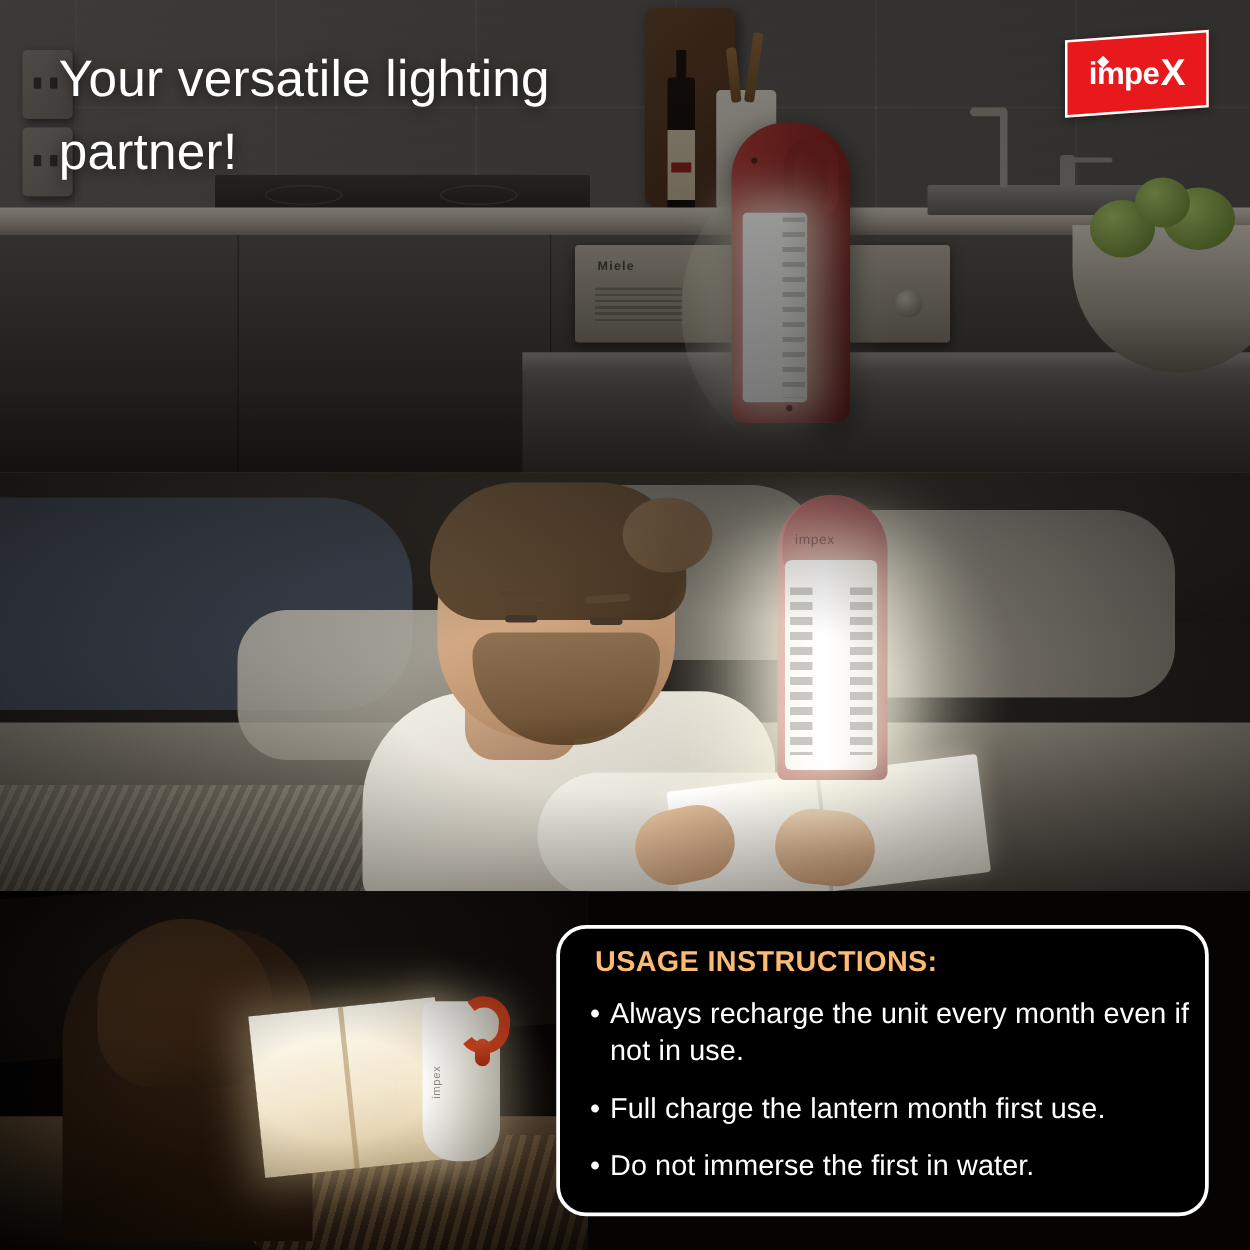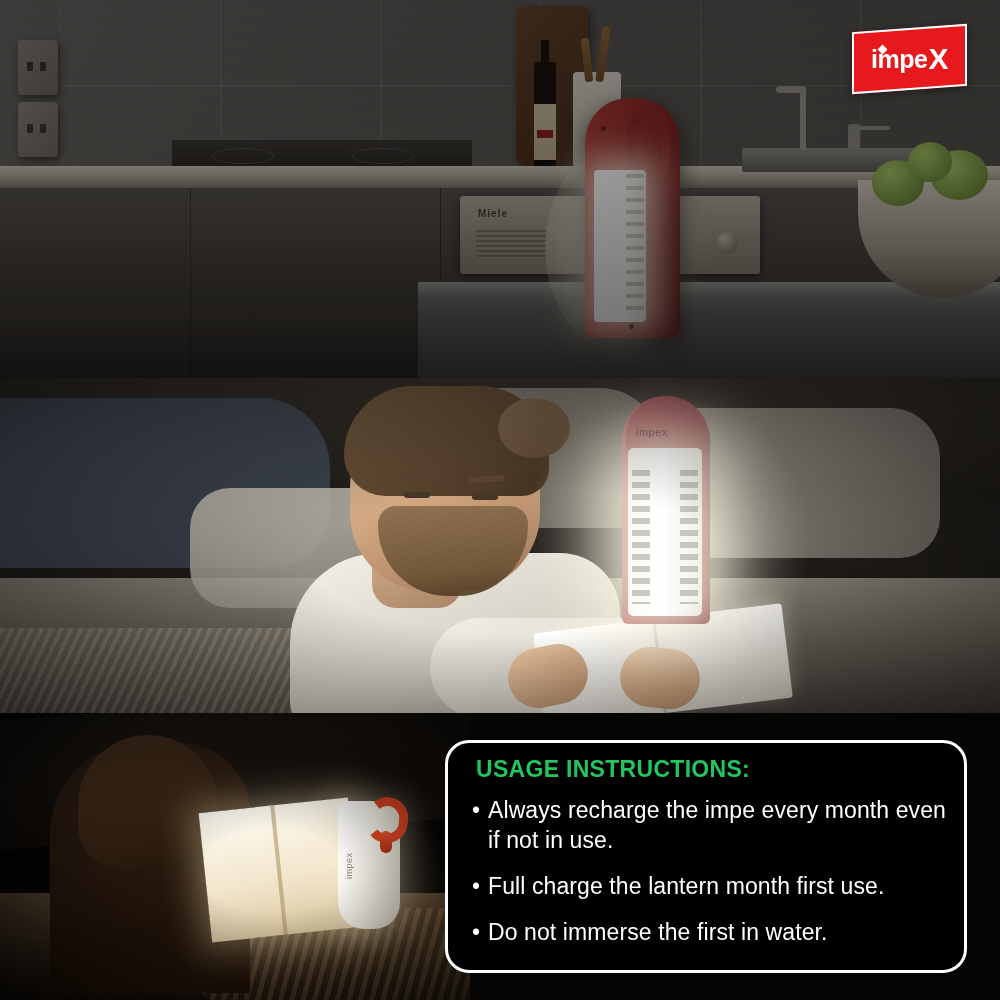--- a/index.html
+++ b/index.html
@@ -172,21 +172,21 @@
     transform-origin:left top;letter-spacing:.5px;}
   .c-lbtn{position:absolute;left:42px;top:30px;width:12px;height:22px;border-radius:6px;
     background:linear-gradient(180deg,#e2512c,#a8300f);}
   .c-glow{position:absolute;left:150px;top:60px;width:320px;height:220px;border-radius:50%;
     background:radial-gradient(ellipse,rgba(255,228,170,.30),rgba(255,228,170,0) 65%);}
   .p3-vig{position:absolute;left:0;top:0;width:470px;height:287px;pointer-events:none;
     background:radial-gradient(ellipse at 58% 55%,rgba(0,0,0,0) 18%,rgba(0,0,0,.80) 92%);}
 
   .instructions{position:absolute;left:445px;top:740px;width:522px;height:233px;
     border:3px solid #ffffff;border-radius:24px;box-sizing:border-box;background:#000;}
-  .ins-title{position:absolute;left:28px;top:13px;color:#22c55e;font-size:23px;font-weight:bold;letter-spacing:.3px;}
+  .ins-title{position:absolute;left:28px;top:13px;color:#fdba74;font-size:23px;font-weight:bold;letter-spacing:.3px;}
   .ins-list{position:absolute;left:24px;top:53px;width:480px;}
   .ins-item{display:flex;color:#fff;font-size:23px;line-height:1.30;margin-bottom:16px;letter-spacing:.1px;}
   .ins-bullet{flex:0 0 auto;width:16px;}
   .ins-text{flex:1 1 auto;}
 </style>
 </head>
 <body>
 
 <div class="stage">
 
@@ -261,20 +261,21 @@
       <div class="l1-handle"></div>
       <div class="l1-panel">
         <div class="l1-leds"></div>
       </div>
       <div class="l1-screw" style="left:16px;top:28px"></div>
       <div class="l1-screw" style="left:44px;top:226px"></div>
     </div>
 
     <div class="p1-dark"></div>
 
+    <div class="headline">Your versatile lighting partner!</div>
 
     <div class="logo">
       <div class="logo-dot"></div>
       <div class="logo-txt">
         <span>impe</span>
           <span class="logo-x">X</span>
       </div>
     </div>
   </div>
 
@@ -337,21 +338,21 @@
       </div>
       <div class="p3-vig"></div>
     </div>
   </div>
 
   <div class="instructions">
     <div class="ins-title">USAGE INSTRUCTIONS:</div>
     <div class="ins-list">
       <div class="ins-item">
         <span class="ins-bullet">•</span>
-        <span class="ins-text">Always recharge the impe every month even if not in use.</span>
+        <span class="ins-text">Always recharge the unit every month even if not in use.</span>
       </div>
       <div class="ins-item">
         <span class="ins-bullet">•</span>
         <span class="ins-text">Full charge the lantern month first use.</span>
       </div>
       <div class="ins-item">
         <span class="ins-bullet">•</span>
         <span class="ins-text">Do not immerse the first in water.</span>
       </div>
     </div>

